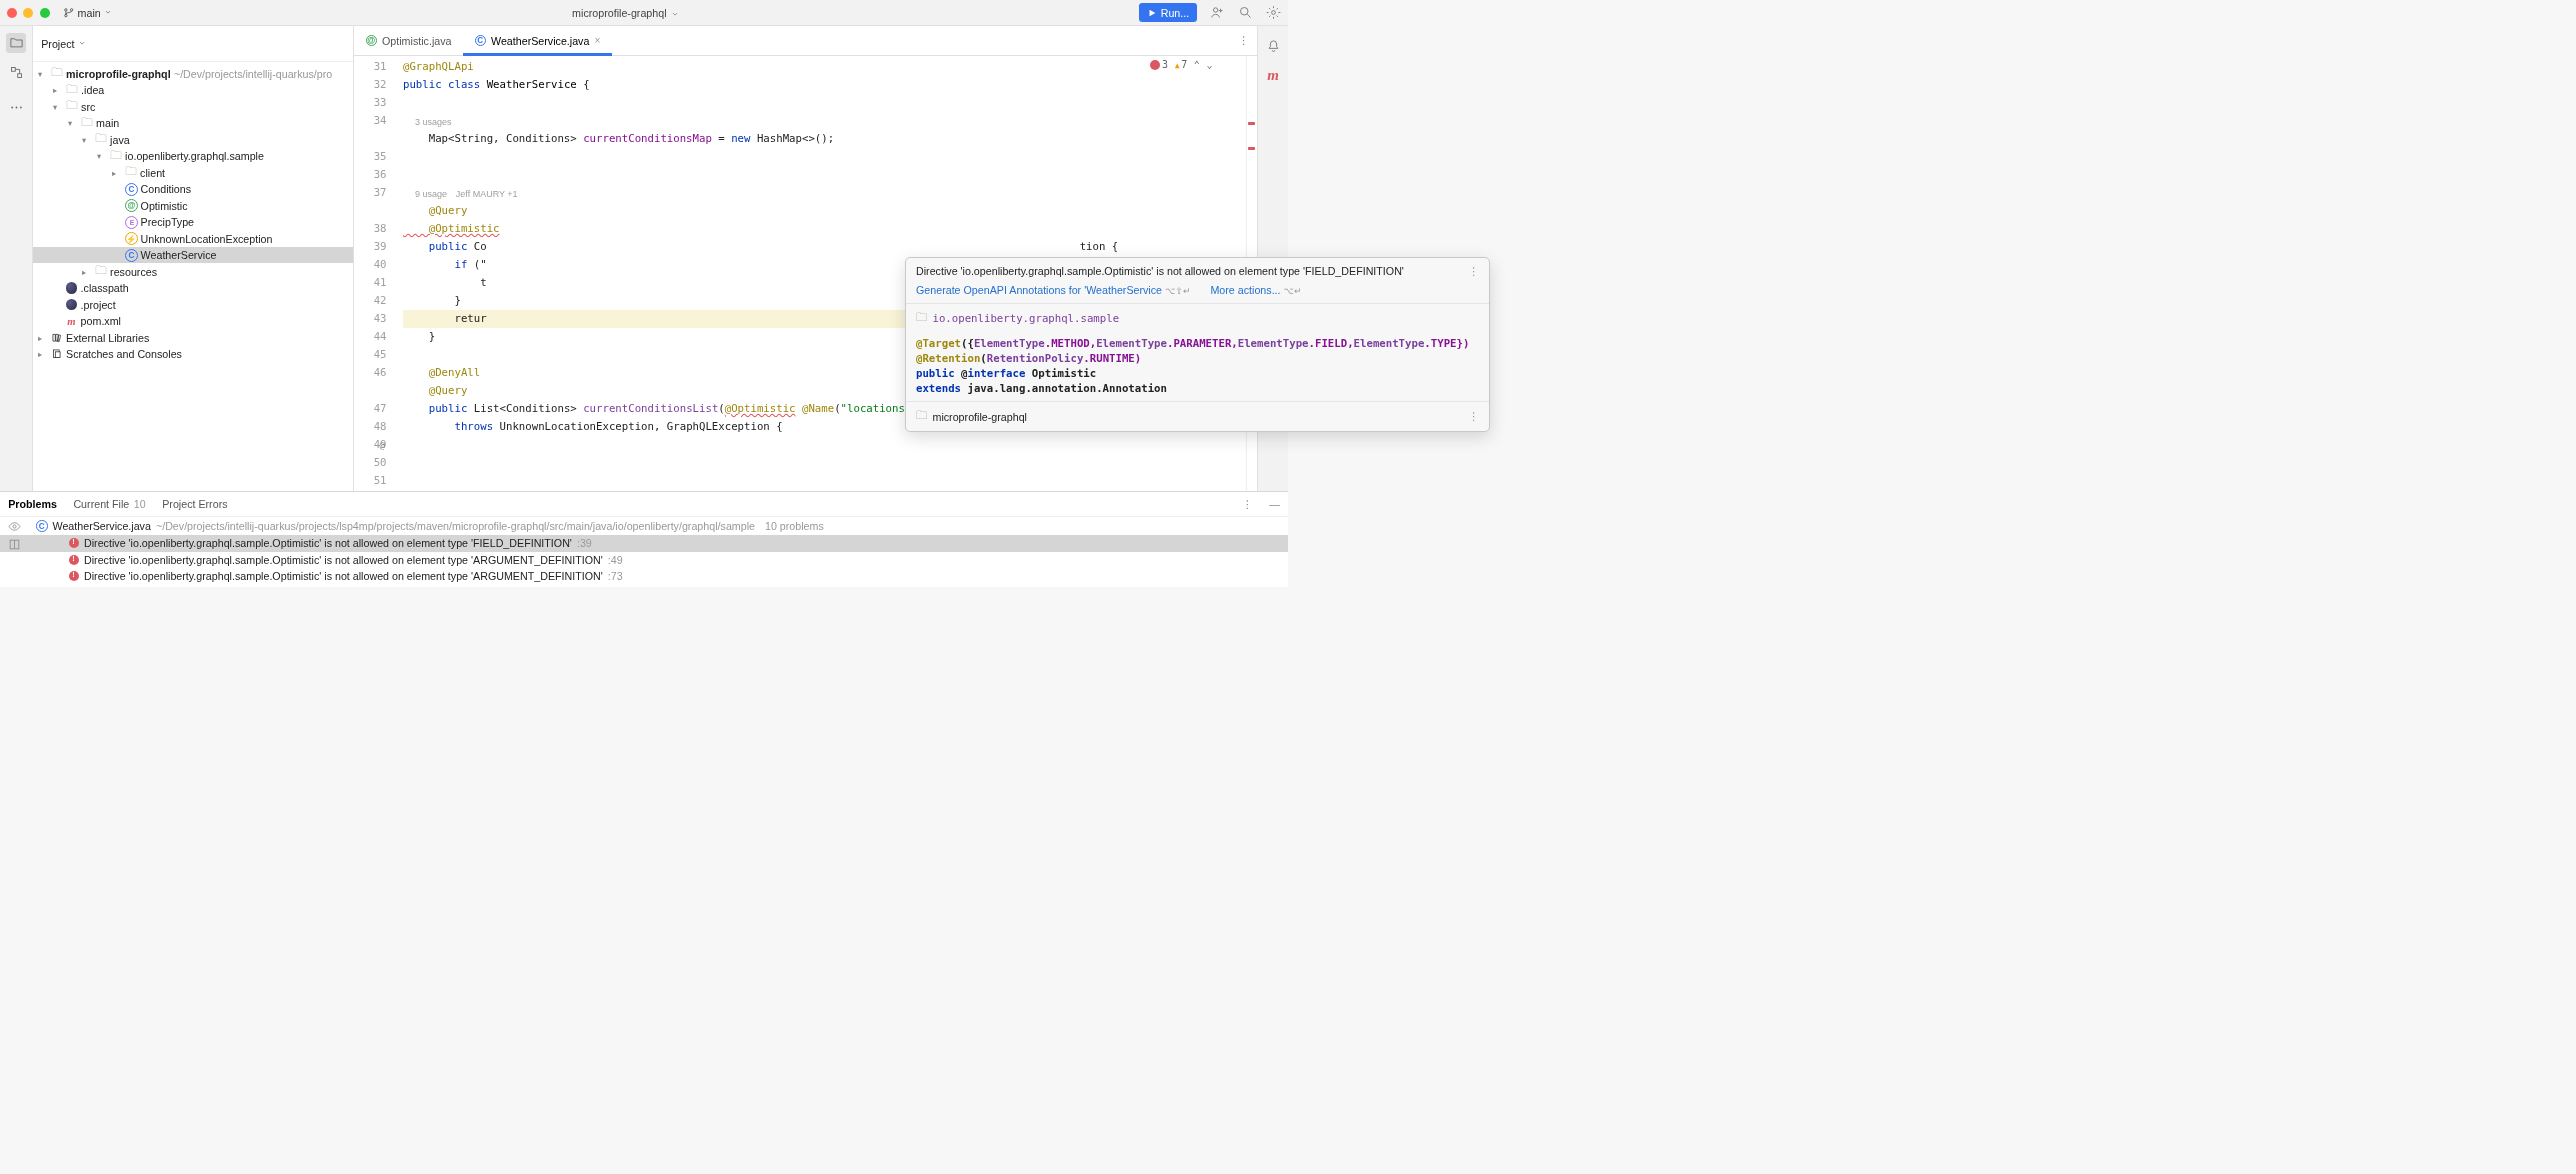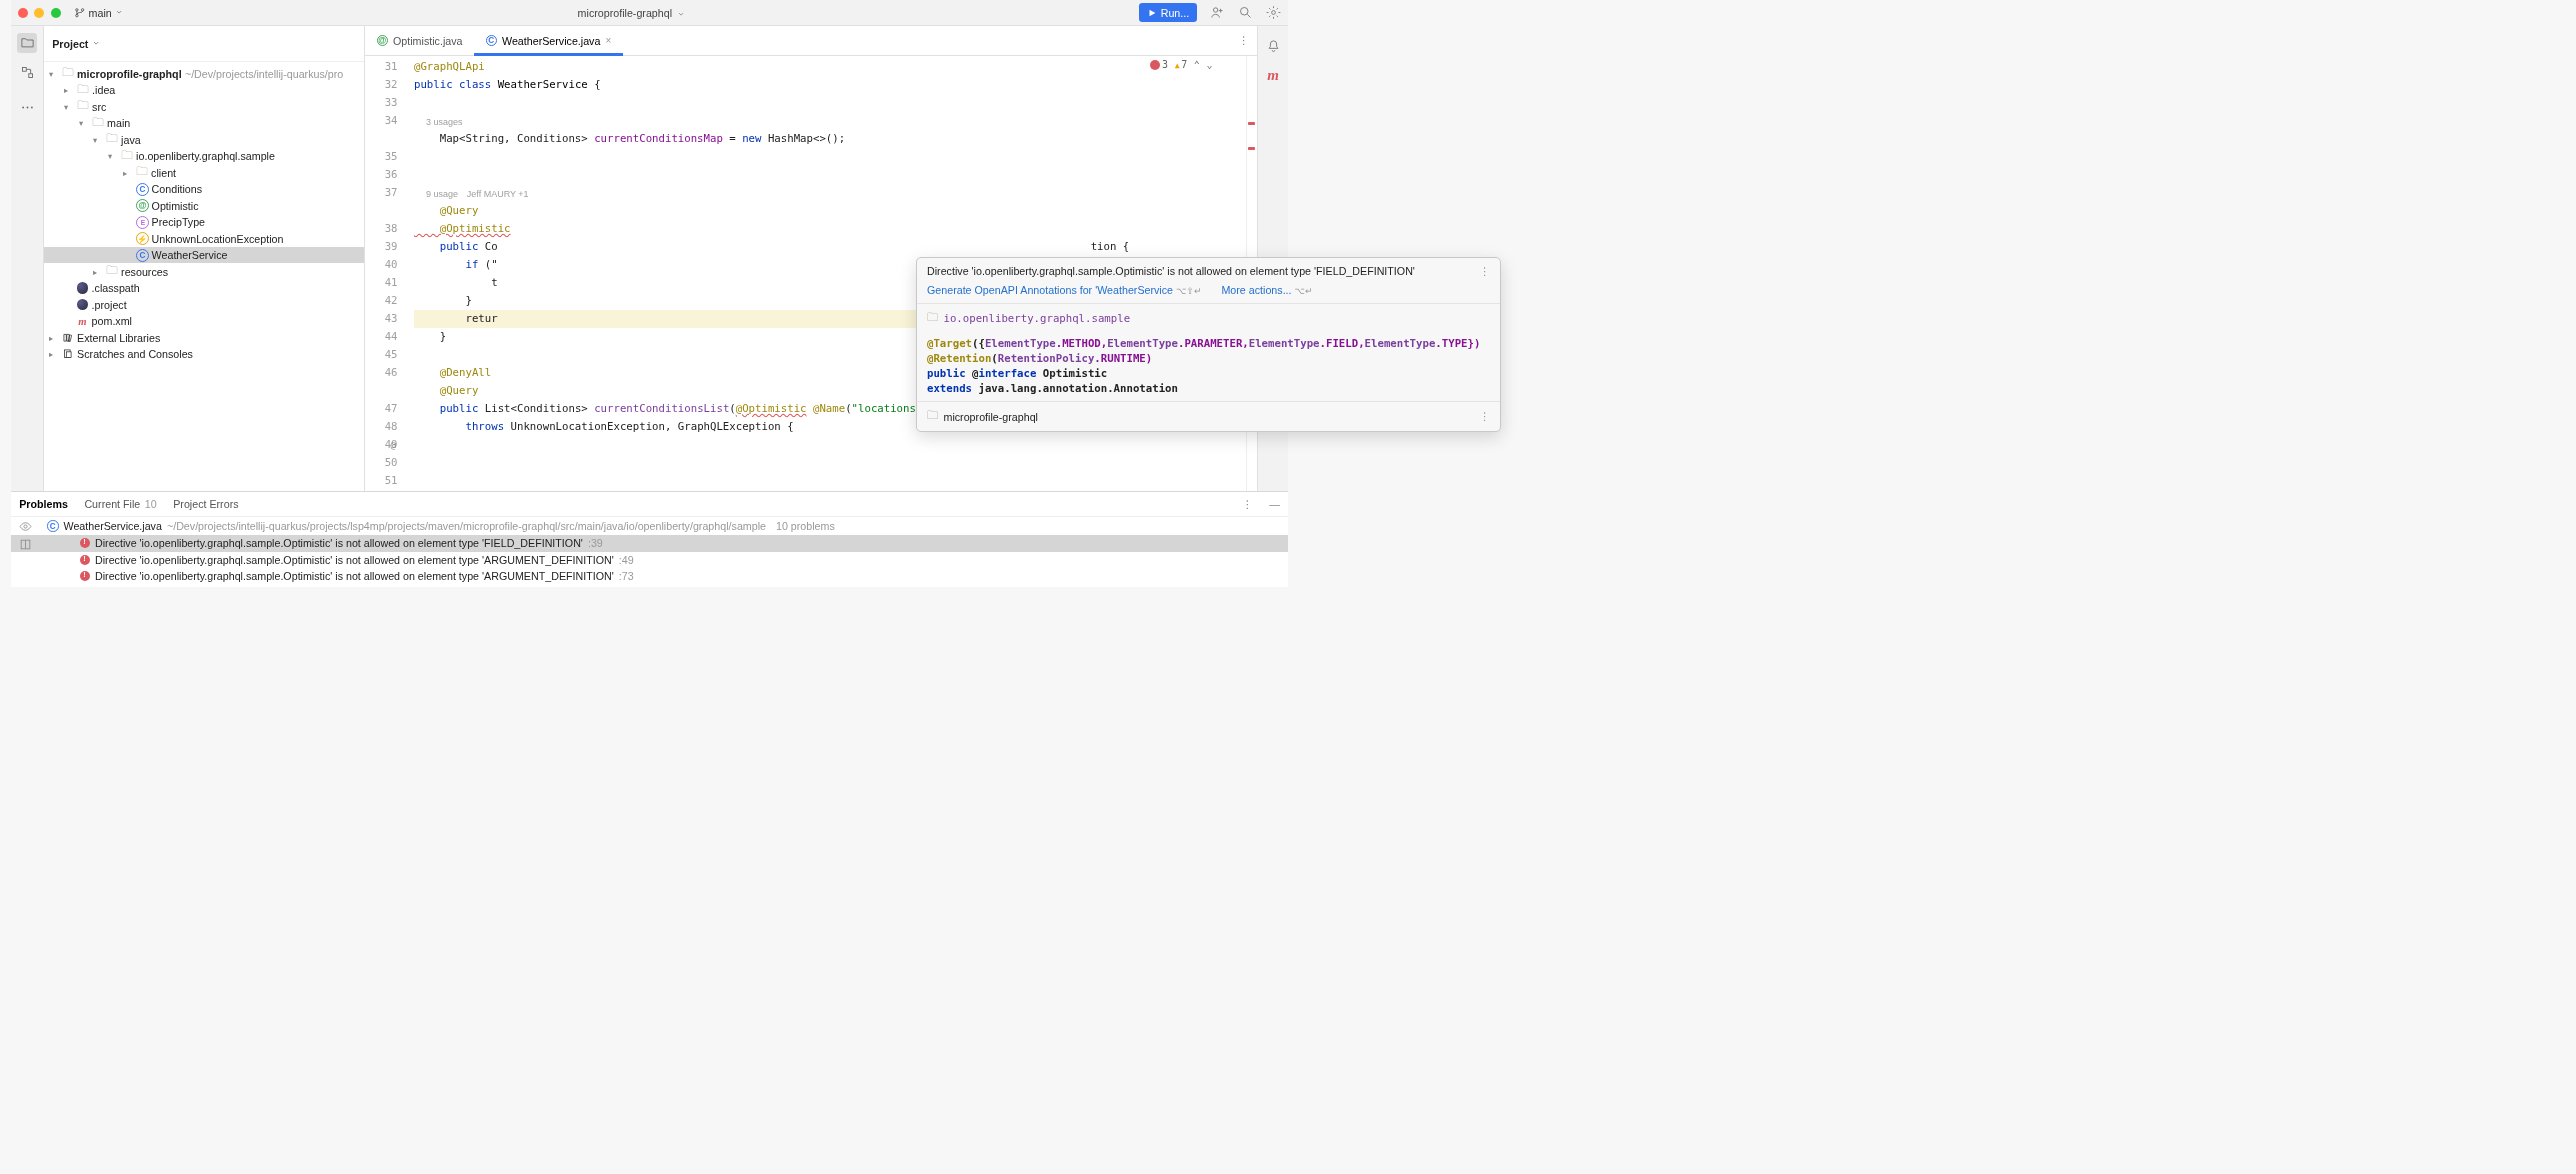--- a/index.html
+++ b/index.html
@@ -1,17 +1,17 @@
 <!DOCTYPE html>
 <html style="font-size:13px"><head>
 <meta charset="utf-8">
 <style>
 * { box-sizing: border-box; margin: 0; padding: 0; }
 body { font-family: -apple-system, "Segoe UI", sans-serif; font-size: 10.7px; color: #222; background: #f7f7f7; overflow: hidden; }
-.ide { display: flex; flex-direction: column; height: 587px; width: 1288px; padding-left: 11px; }
+.ide { display: flex; flex-direction: column; height: 587px; width: 1288px; }
 
 
 .titlebar { height: 26px; background: #f2f2f2; display: flex; align-items: center; padding: 0 6.6px; border-bottom: 0.8px solid #e0e0e0; }
 .traffic { display: flex; gap: 6.6px; margin-right: 13px; }
 .tl { width: 10px; height: 10px; border-radius: 50%; }
 .tl.red { background: #ff5f56; }
 .tl.yellow { background: #ffbd2e; }
 .tl.green { background: #27c93f; }
 .branch { display: flex; align-items: center; gap: 3.3px; color: #333; }
 .title-center { flex: 1; text-align: center; color: #444; }
@@ -22,21 +22,21 @@
 
 .main { flex: 1; display: flex; min-height: 0; }
 
 
 .leftbar { width: 33px; background: #f2f2f2; display: flex; flex-direction: column; align-items: center; padding-top: 6.6px; gap: 10px; border-right: 0.8px solid #e0e0e0; }
 .leftbar .ico { width: 20px; height: 20px; display: flex; align-items: center; justify-content: center; color: #6e6e6e; border-radius: 3.3px; }
 .leftbar .ico.active { background: #d8d8d8; }
 
 
 .project-panel { width: 321px; background: #fff; border-right: 0.8px solid #e0e0e0; display: flex; flex-direction: column; }
-.project-hdr { height: 36px; display: flex; align-items: center; padding: 0 8.2px; border-bottom: 0.8px solid #eee; font-weight: 700; }
+.project-hdr { height: 36px; display: flex; align-items: center; padding: 0 8.2px; border-bottom: 0.8px solid #eee; font-weight: 400; }
 .project-tree { flex: 1; overflow: hidden; padding: 3.3px 0; font-size: 10.7px; }
 .tree-row { display: flex; align-items: center; height: 16.5px; padding-left: var(--indent, 5px); white-space: nowrap; }
 .tree-row.sel { background: #d5d5d5; }
 .tree-row .exp { width: 11.5px; color: #888; font-size: 8.2px; }
 .tree-row .ic { width: 15px; display: inline-flex; justify-content: center; }
 .tree-row .lbl { margin-left: 1.6px; }
 .tree-row .path { color: #999; margin-left: 3.3px; overflow: hidden; text-overflow: ellipsis; }
 
 
 .editor-wrap { flex: 1; display: flex; flex-direction: column; min-width: 0; background: #fff; }

